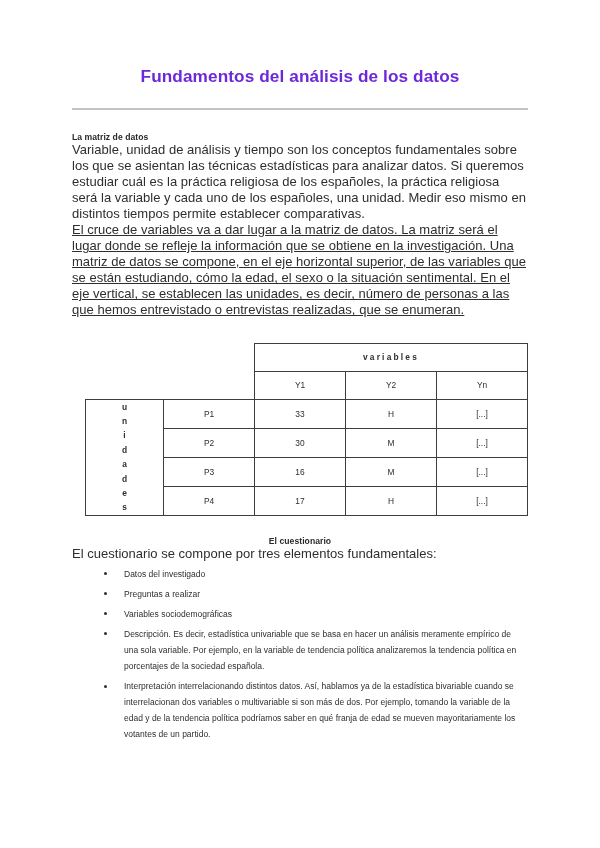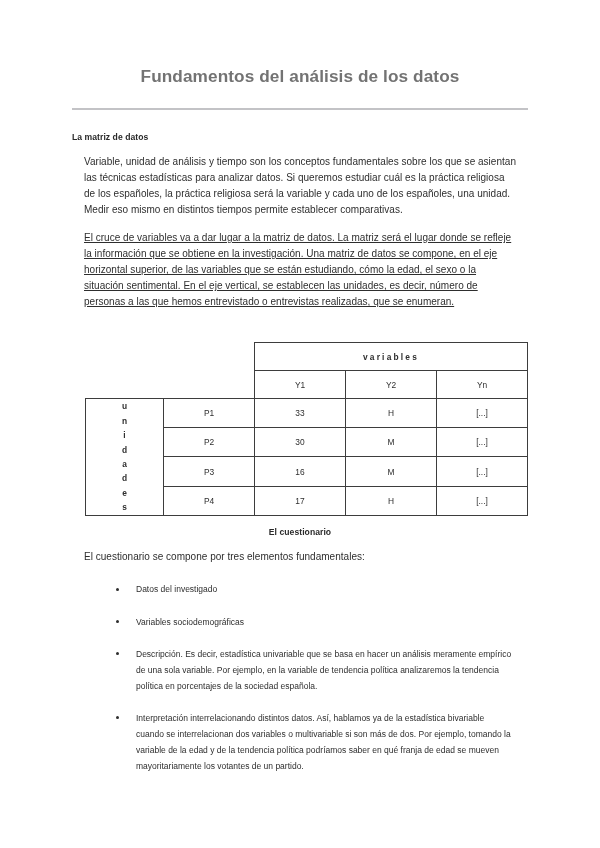--- a/index.html
+++ b/index.html
@@ -30,21 +30,21 @@
   }
 
   
   .doc-title {
     margin: 0;
     padding-top: 66px;
     text-align: center;
     font-size: 17.2px;
     font-weight: bold;
     letter-spacing: 0.1px;
-    color: #737373;
+    color: #6d28d9;
     line-height: 1.25;
   }
   .title-rule {
     margin-top: 20px;
     height: 2px;
     background: #c3c3c6;
     width: 456px;
   }
 
   
@@ -52,45 +52,45 @@
     font-size: 8.6px;
     font-weight: bold;
     color: #2a2a2a;
     margin: 0;
     letter-spacing: 0.05px;
   }
   .h-matriz { margin-top: 22px; }
   .h-cuestionario { margin-top: 29px; text-align: center; }
 
   p.body {
-    font-size: 10px;
+    font-size: 13px;
     line-height: 16.1px;
     color: #2e2e2e;
-    margin: 12px;
+    margin: 0;
     text-align: left;
     letter-spacing: 0.02px;
   }
   .p1 { margin-top: 18px; }
   .p2 { margin-top: 16px; text-decoration: underline; }
   .p-intro-q { margin-top: 18px; }
   .p-elementos { margin-top: 16px; }
   .p-final { margin-top: 16px; }
 
   ul.bullets {
     margin: 0;
     padding: 0;
     list-style: none;
   }
   ul.bullets li {
     font-size: 8.5px;
     line-height: 16.1px;
     color: #2e2e2e;
     position: relative;
     padding-left: 48px;
-    margin: 16px;
+    margin: 4px;
   }
   ul.bullets li::before {
     content: "";
     position: absolute;
     left: 28px;
     top: 6.4px;
     width: 3.2px;
     height: 3.2px;
     background: #2e2e2e;
     border-radius: 50%;
@@ -100,21 +100,21 @@
   
   .table-zone {
     position: relative;
     margin-top: 20px;
     height: 168px;
   }
   table.matrix {
     border-collapse: collapse;
     position: absolute;
     left: 13px;
-    top: 12px;
+    top: 4px;
     table-layout: fixed;
   }
   table.matrix td {
     border: 1px solid #3d3d3d;
     font-size: 8.4px;
     color: #2e2e2e;
     text-align: center;
     vertical-align: middle;
     padding: 0;
     height: 28px;
@@ -212,20 +212,21 @@
         </tbody>
       </table>
     </div>
 
     <div class="section-heading h-cuestionario">El cuestionario</div>
 
     <p class="body p-intro-q">El cuestionario se compone por tres elementos fundamentales:</p>
 
     <ul class="bullets tight">
       <li>Datos del investigado</li>
+      <li>Preguntas a realizar</li>
       <li>Variables sociodemográficas</li>
     </ul>
 
 
     <ul class="bullets">
       <li>Descripción. Es decir, estadística univariable que se basa en hacer un análisis meramente empírico de una sola variable. Por ejemplo, en la variable de tendencia política analizaremos la tendencia política en porcentajes de la sociedad española.</li>
       <li>Interpretación interrelacionando distintos datos. Así, hablamos ya de la estadística bivariable cuando se interrelacionan dos variables o multivariable si son más de dos. Por ejemplo, tomando la variable de la edad y de la tendencia política podríamos saber en qué franja de edad se mueven mayoritariamente los votantes de un partido.</li>
     </ul>
 
 

